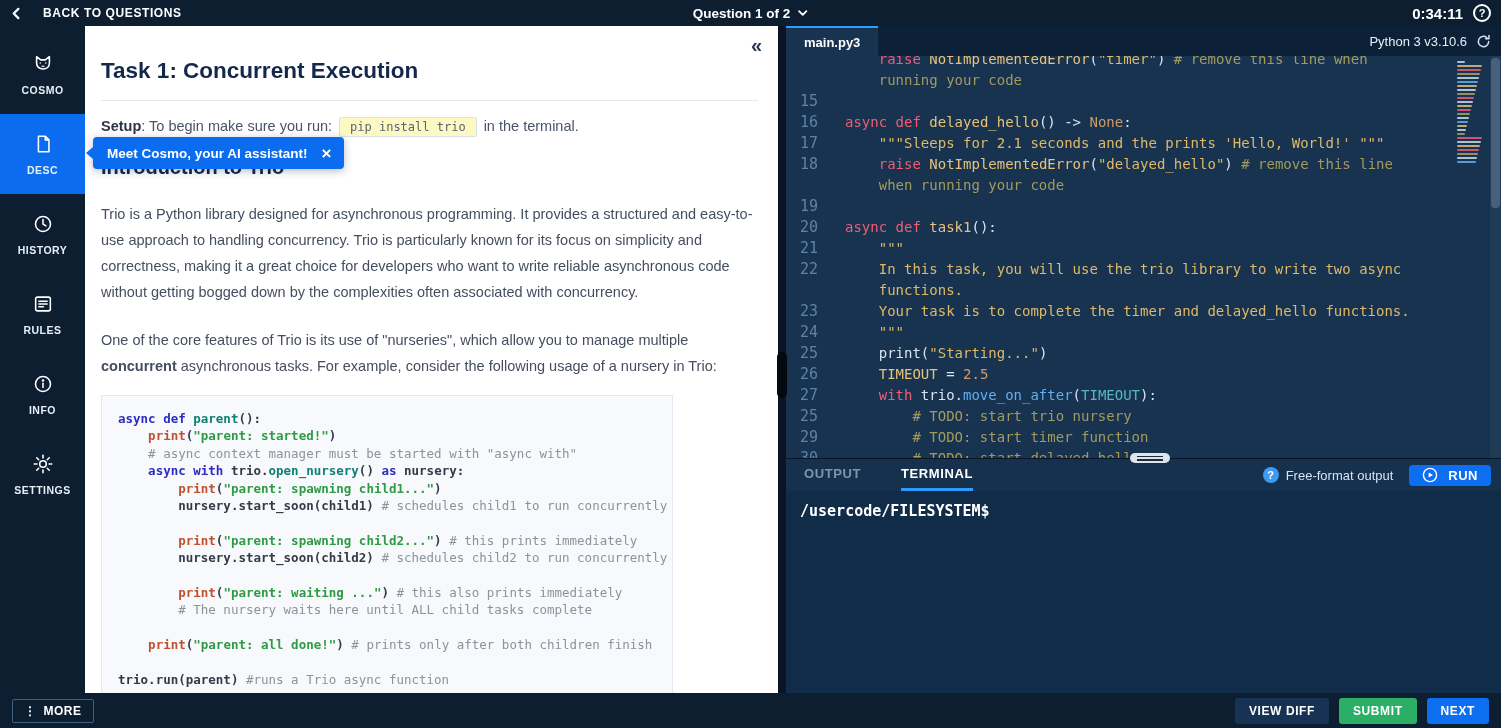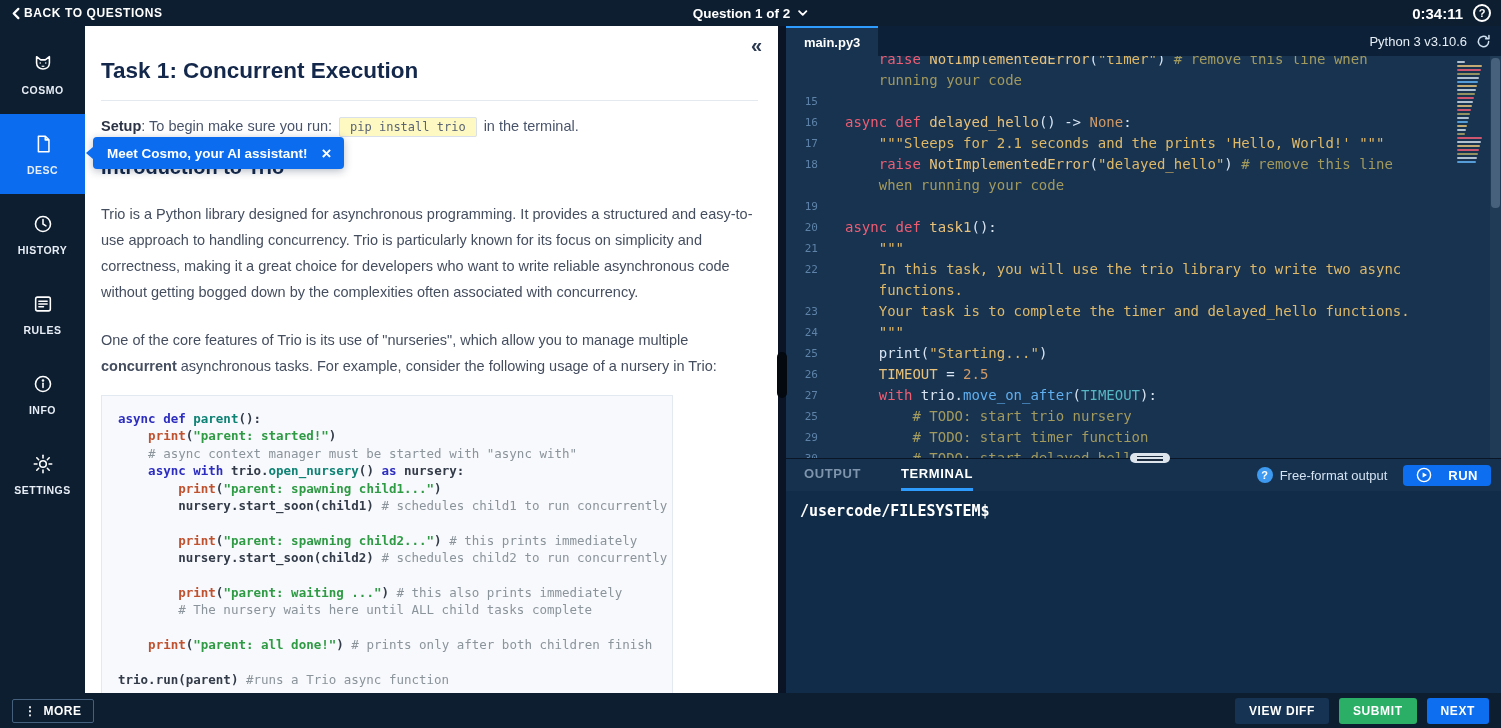--- a/index.html
+++ b/index.html
@@ -1,21 +1,21 @@
 <!DOCTYPE html>
 <html><head>
 <meta charset="utf-8">
 <style>
   *{margin:0;padding:0;box-sizing:border-box;}
   html,body{width:1501px;height:728px;overflow:hidden;background:#0d1e31;font-family:"Liberation Sans",sans-serif;}
   .app{width:1501px;height:728px;display:flex;flex-direction:column;}
 
   
   .topbar{height:26px;background:#0d1e31;display:flex;align-items:center;padding:0 10px;color:#fff;position:relative;flex:none;}
-  .back-btn{display:flex;align-items:center;gap:1px;font-size:12px;font-weight:bold;letter-spacing:.6px;cursor:pointer;}
+  .back-btn{display:flex;align-items:center;gap:20px;font-size:12px;font-weight:bold;letter-spacing:.6px;cursor:pointer;}
   .qnav{position:absolute;left:50%;transform:translateX(-50%);display:flex;align-items:center;gap:7px;font-size:13.5px;font-weight:bold;cursor:pointer;}
   .topbar-right{margin-left:auto;display:flex;align-items:center;gap:10px;}
   .timer{font-size:15px;font-weight:bold;}
   .help-circ{width:18px;height:18px;border:2px solid #fff;border-radius:50%;display:flex;align-items:center;justify-content:center;font-size:11px;font-weight:bold;cursor:pointer;}
 
   
   .main{flex:1;display:flex;min-height:0;}
 
   
   .sidebar{width:85px;background:#0d1e31;padding-top:8px;display:flex;flex-direction:column;flex:none;}
@@ -57,21 +57,21 @@
   
   .editor-panel{width:715px;flex:none;display:flex;flex-direction:column;background:#173350;min-height:0;}
   .tabbar{height:30px;background:#0c2137;display:flex;align-items:stretch;flex:none;}
   .ed-tab{background:#173350;border-top:2px solid #2e9bff;color:#fff;font-weight:bold;font-size:13px;display:flex;align-items:center;padding:0 18px;cursor:pointer;}
   .runtime{margin-left:auto;display:flex;align-items:center;gap:9px;color:#e6eef7;font-size:13px;padding-right:10px;}
   .reset-icon{cursor:pointer;display:flex;}
 
   .code-area{height:402px;overflow:hidden;position:relative;font-family:"DejaVu Sans Mono",monospace;font-size:14px;padding-top:3px;flex:none;}
   .code-row{display:flex;height:21px;line-height:21px;}
   .code-area .code-row:first-child{margin-top:-10px;}
-  .ln{width:32px;text-align:right;color:#5e82a8;font-size:11px;flex:none;margin-right:27px;}
+  .ln{width:32px;text-align:right;color:#5e82a8;font-size:15px;flex:none;margin-right:27px;}
   .code-text{white-space:pre;}
   .tk-kw{color:#ef5d73;}
   .tk-fn{color:#e8c17a;}
   .tk-str{color:#dfb968;}
   .tk-com{color:#a39a5e;}
   .tk-num{color:#d19a66;}
   .tk-meth{color:#61afef;}
   .tk-var{color:#56b6c2;}
   .tk-d{color:#d8e4f2;}
 
@@ -80,21 +80,21 @@
   .ed-scrollbar{position:absolute;top:0;right:0;width:11px;bottom:0;background:rgba(255,255,255,.04);}
   .ed-thumb{position:absolute;top:2px;right:1px;width:9px;height:150px;background:rgba(173,198,224,.28);border-radius:4px;cursor:pointer;}
 
   
   .outbar{height:33px;background:#15314e;border-top:1px solid #0a1626;display:flex;align-items:stretch;position:relative;flex:none;}
   .out-tab{display:flex;align-items:center;font-size:13px;font-weight:bold;letter-spacing:.6px;color:#7f95ad;margin-left:18px;cursor:pointer;border-bottom:3px solid transparent;}
   .out-tab.active{color:#fff;border-bottom:3px solid #2e9bff;margin-left:40px;}
   .outbar-right{margin-left:auto;display:flex;align-items:center;}
   .free-format{display:flex;align-items:center;gap:7px;color:#d4e2f2;font-size:13px;}
   .ff-icon{width:16px;height:16px;border-radius:50%;background:#3d9af0;color:#fff;font-size:11px;font-weight:bold;display:flex;align-items:center;justify-content:center;}
-  .run-btn{margin:0 10px 0 16px;height:21px;background:#0d6ef0;border-radius:4px;color:#fff;font-weight:bold;font-size:13px;letter-spacing:.5px;display:flex;align-items:center;gap:16px;padding:0 13px;cursor:pointer;}
+  .run-btn{margin:0 10px 0 16px;height:21px;background:#0d6ef0;border-radius:4px;color:#fff;font-weight:bold;font-size:13px;letter-spacing:.5px;display:flex;align-items:center;gap:10px;padding:0 13px;cursor:pointer;}
   .h-grip{position:absolute;top:-6px;left:344px;width:40px;height:10px;background:#dde4ec;border-radius:5px;display:flex;flex-direction:column;justify-content:center;gap:2px;align-items:center;cursor:row-resize;z-index:4;}
   .h-grip i{display:block;width:26px;height:1.5px;background:#1c2b3d;}
   .terminal{flex:1;background:#102c49;padding:11px 0 0 14px;font-family:"DejaVu Sans Mono",monospace;font-size:15px;font-weight:bold;color:#fff;min-height:0;cursor:text;}
 
   
   .bottombar{height:35px;background:#0d1e31;display:flex;align-items:center;padding:0 12px;gap:10px;flex:none;}
   .more-btn{height:24px;border:1px solid #44607d;border-radius:2px;color:#fff;font-size:12px;font-weight:bold;letter-spacing:.5px;display:flex;align-items:center;gap:7px;padding:0 11px;cursor:pointer;}
   .bb-right{margin-left:auto;display:flex;align-items:center;gap:10px;}
   .bb-btn{height:26px;border-radius:3px;font-size:12px;font-weight:bold;letter-spacing:.6px;color:#fff;display:flex;align-items:center;padding:0 14px;cursor:pointer;}
   .btn-viewdiff{background:#163353;}

